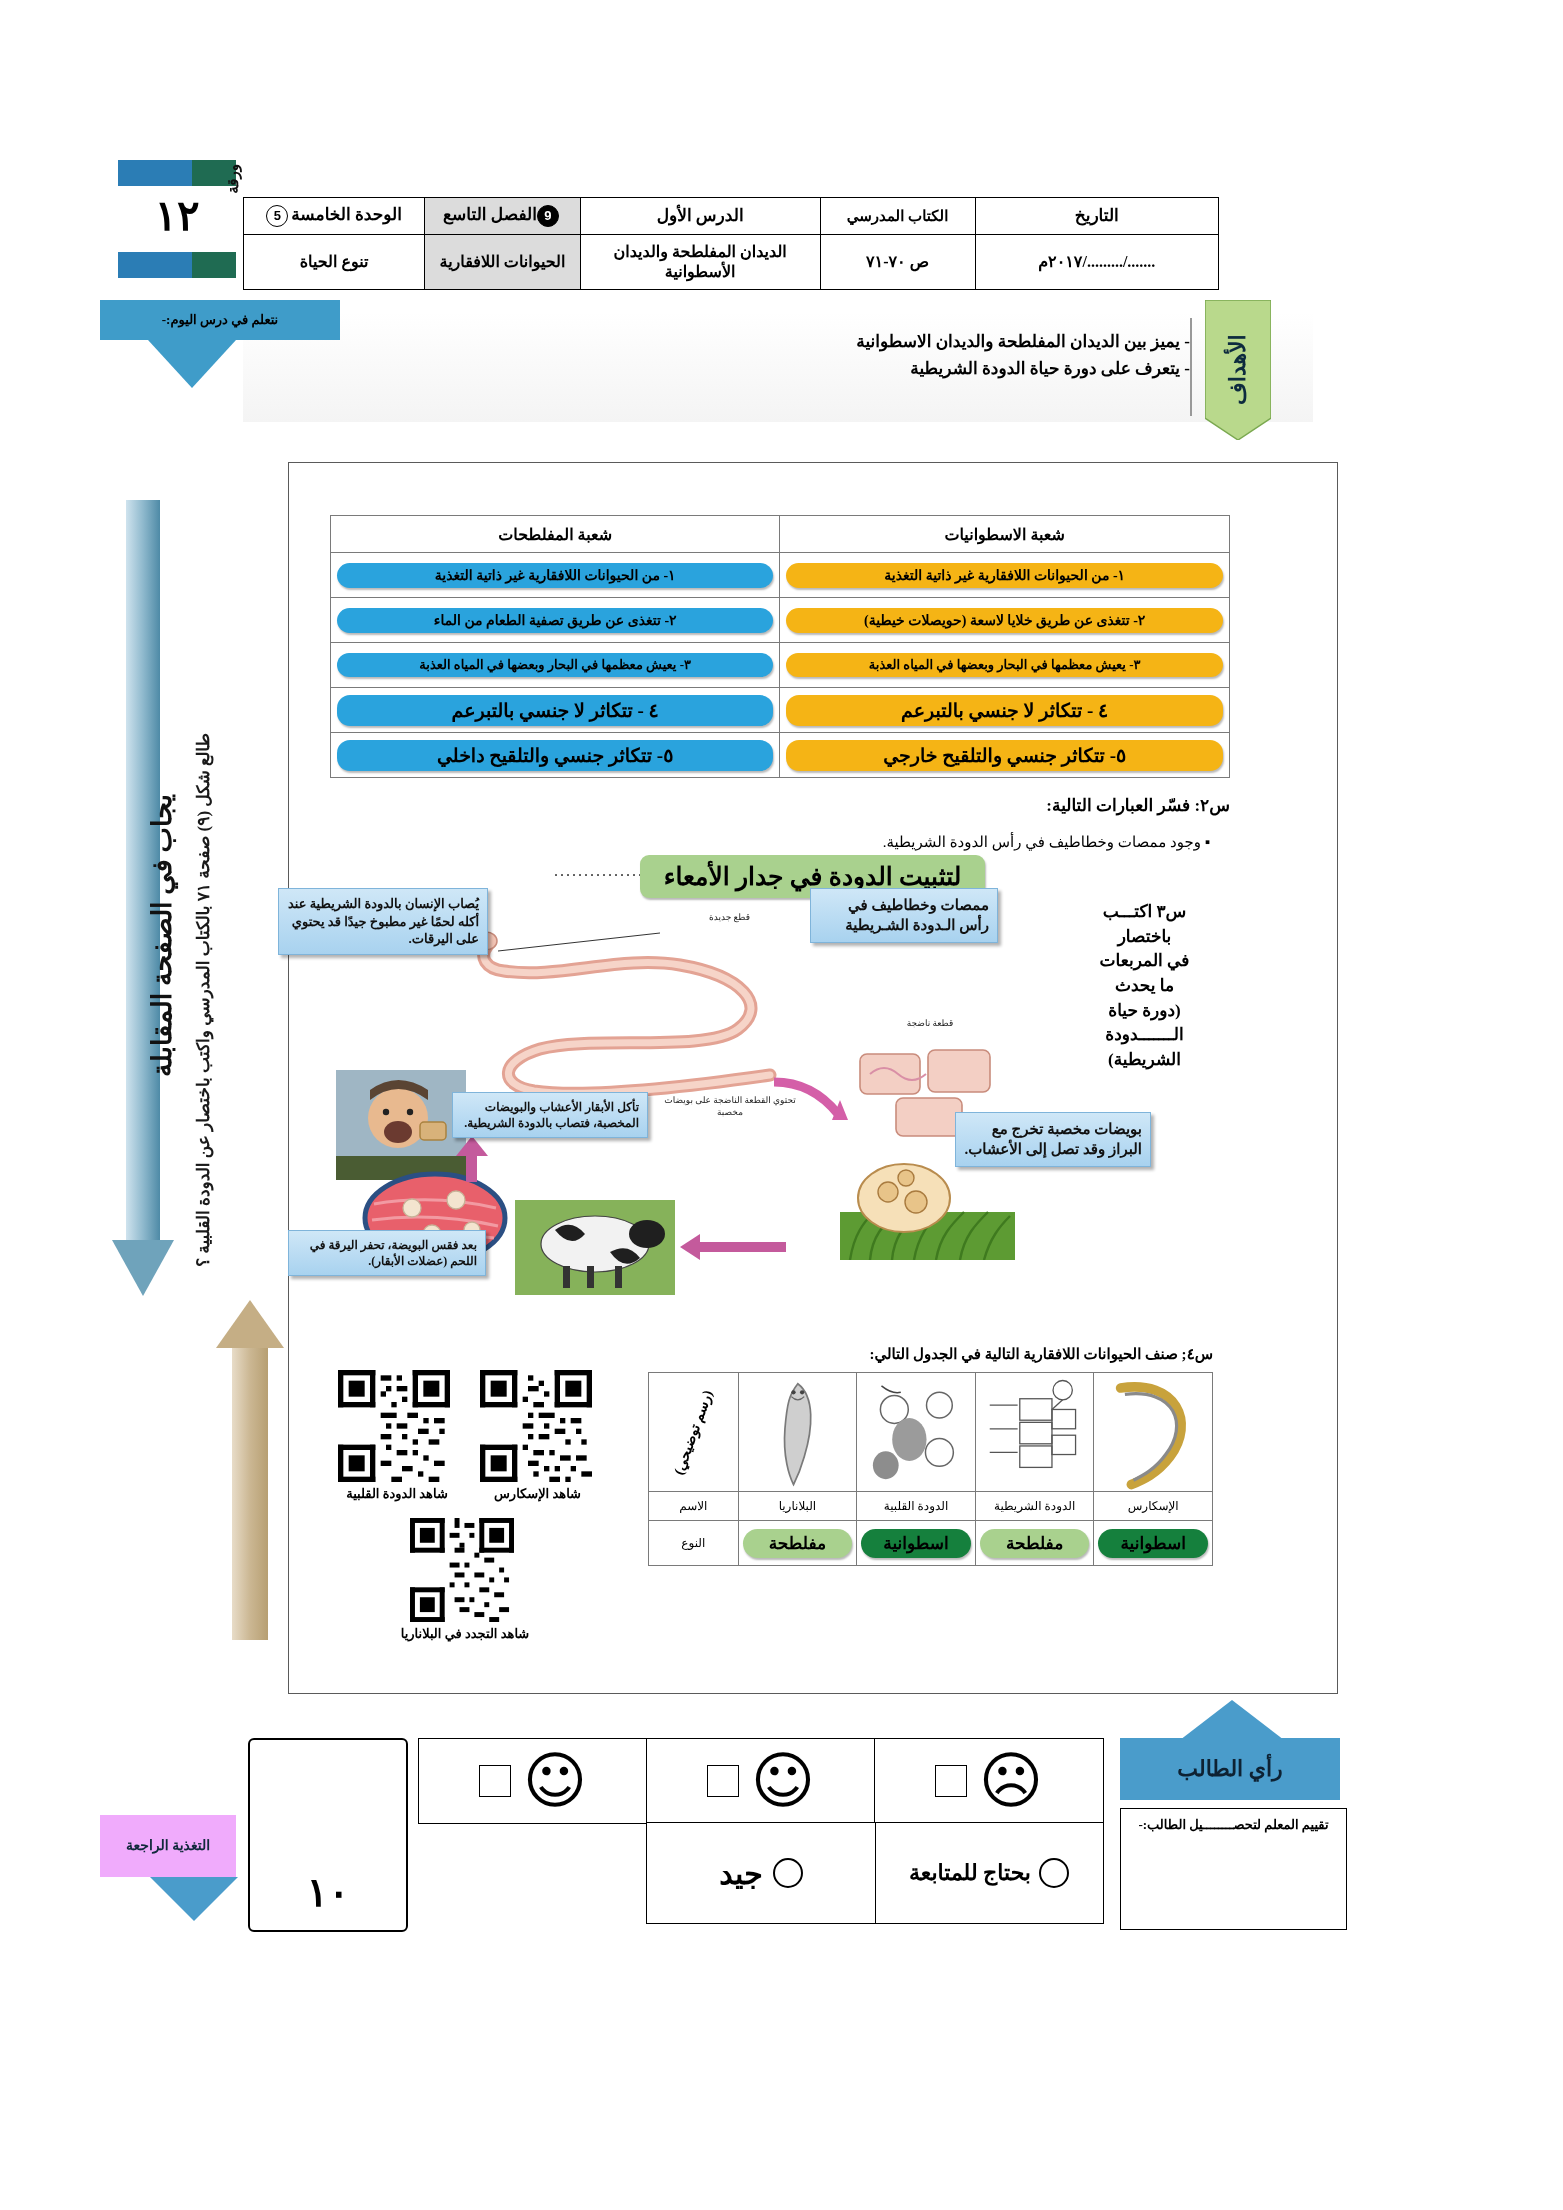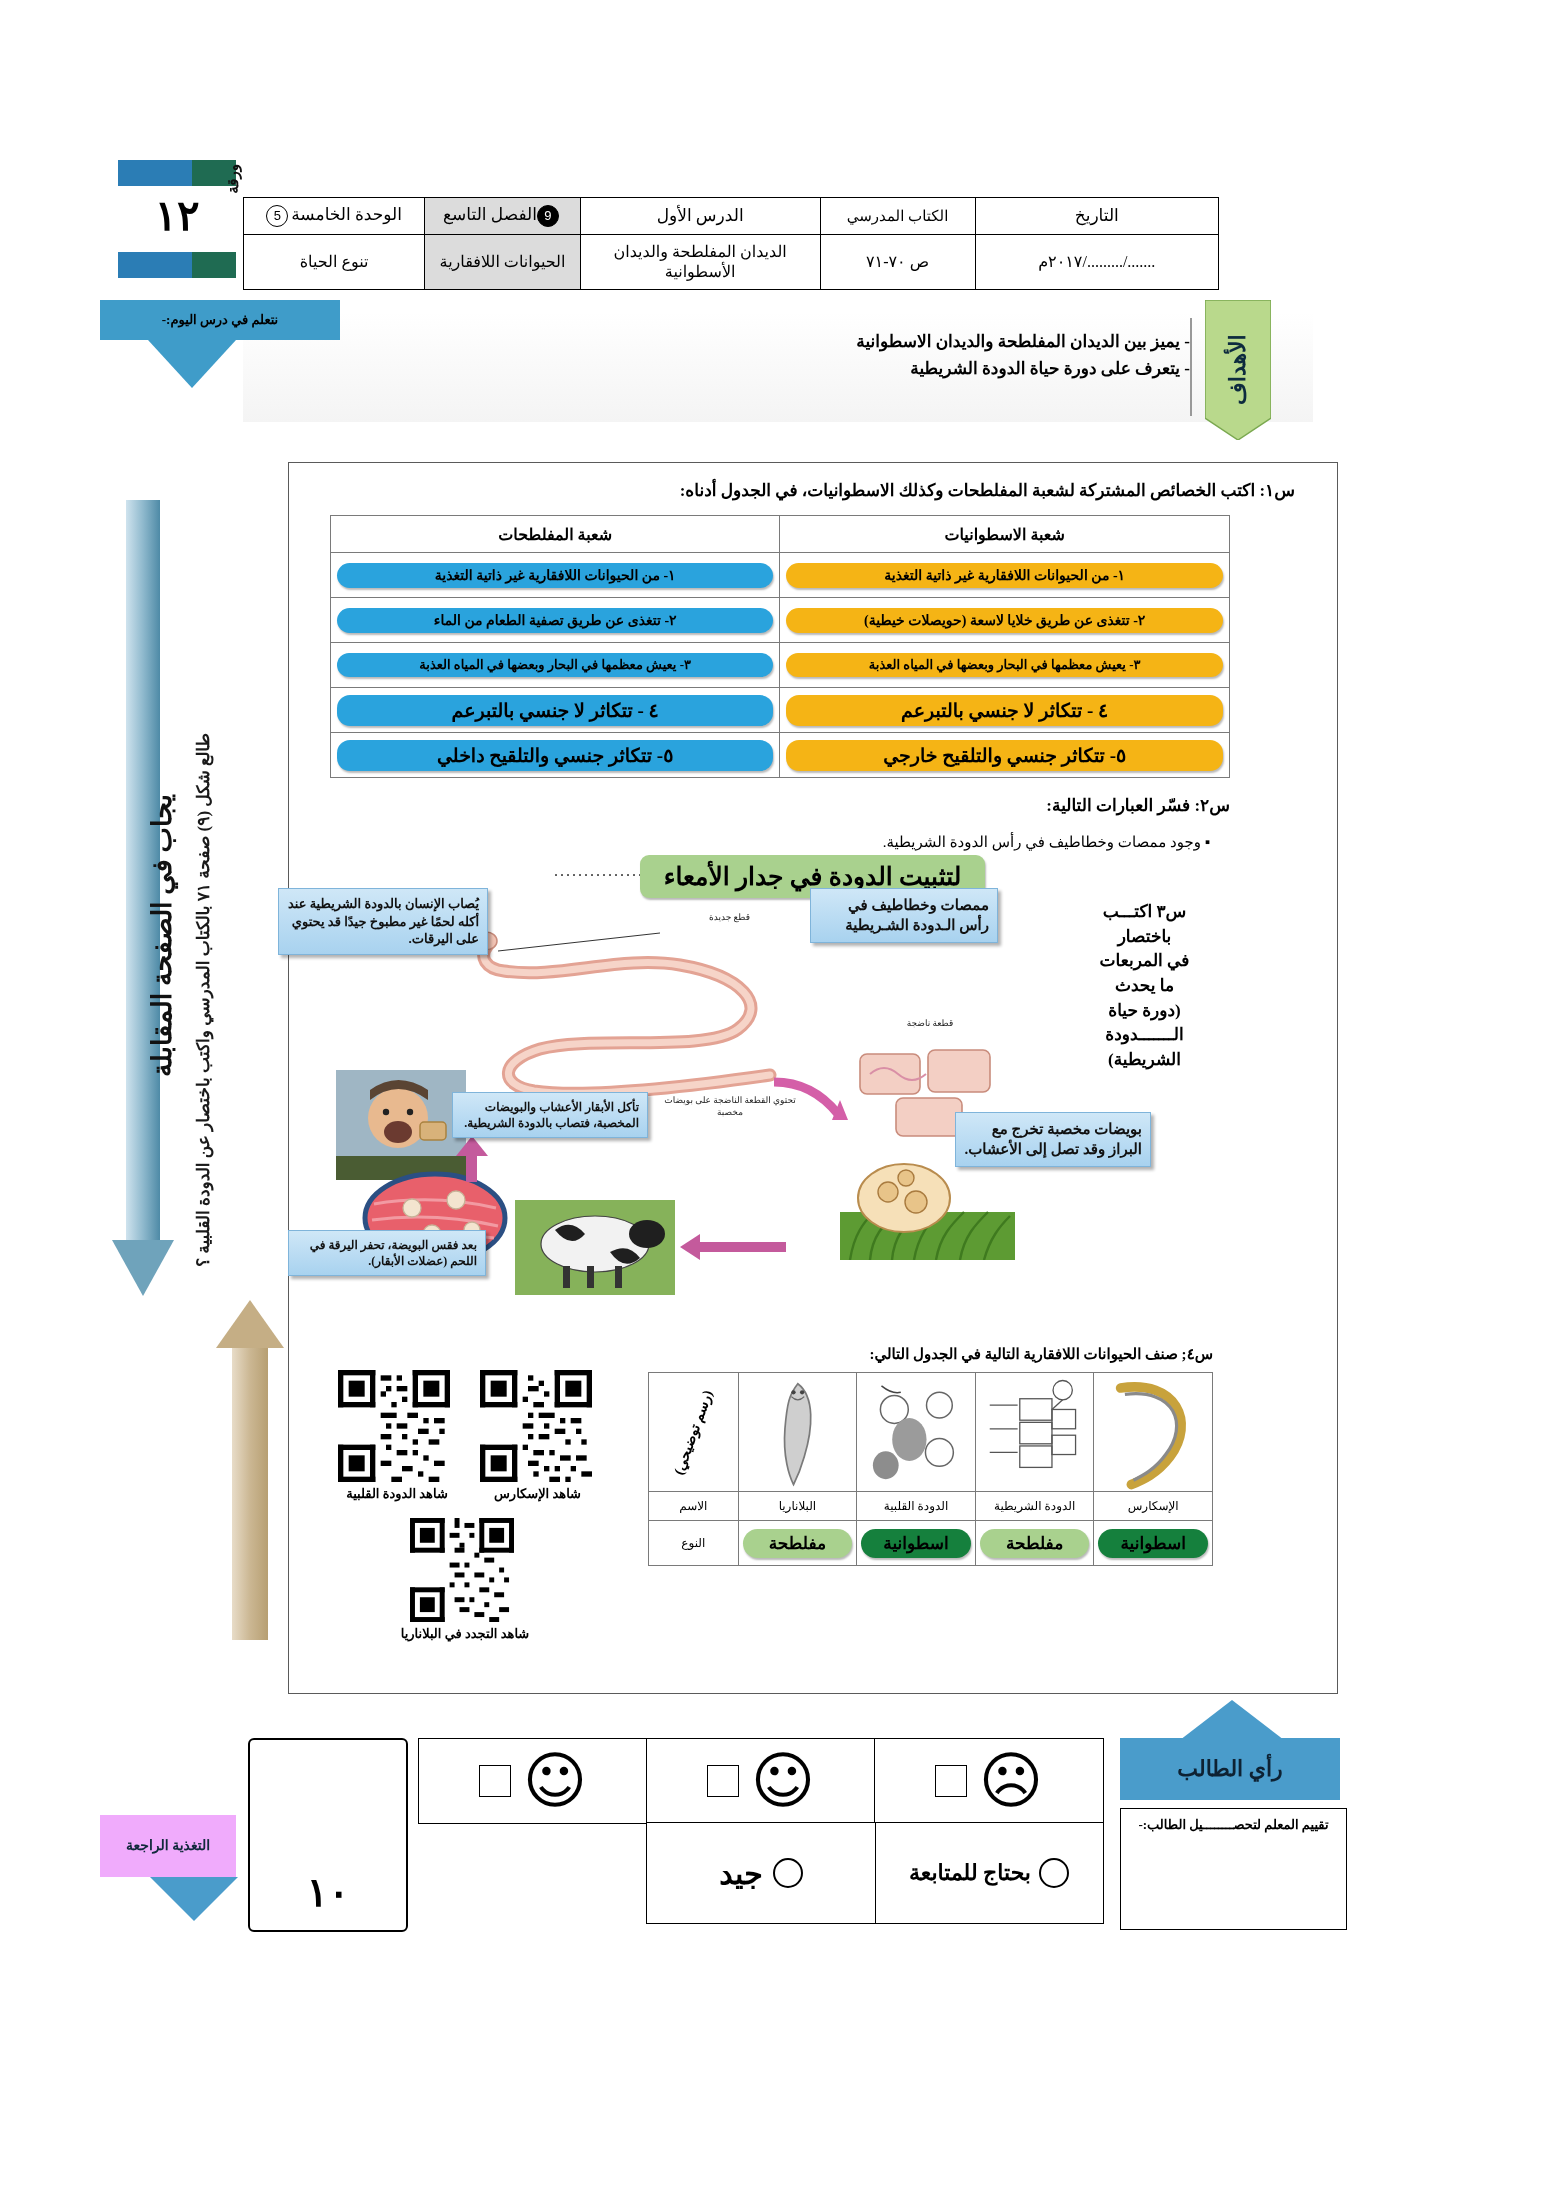--- a/index.html
+++ b/index.html
@@ -43,21 +43,21 @@
   #todayarrow{
     left:148px;top:340px;width:0;height:0;
     border-left:44px solid transparent;border-right:44px solid transparent;
     border-top:48px solid #3f9cc9;z-index:25;
   }
 
   
   #hdr{left:243px;top:197px;width:976px;border-collapse:collapse;}
   #hdr td{
     border:1.6px solid #000;text-align:center;vertical-align:middle;
-    font-weight:normal;padding:3px 4px;line-height:1.22;
+    font-weight:bold;padding:3px 4px;line-height:1.22;
   }
   #hdr .r1 td{height:30px;font-size:17px;}
   #hdr .r2 td{height:48px;font-size:16px;}
   #hdr .shade{background:#dcdcdc;}
   .circnum{
     display:inline-block;width:20px;height:20px;line-height:20px;
     border:1.7px solid #000;border-radius:50%;font-size:13px;text-align:center;
     vertical-align:middle;margin-right:3px;font-family:"Liberation Sans",sans-serif;
   }
   .circnum.filled{background:#000;color:#fff;border-color:#000;}
@@ -257,21 +257,20 @@
   <div class="abs" id="bar2tip"></div>
   <div class="abs" id="sidenote">
     <div class="t">طالع شكل (٩) صفحة ٧١ بالكتاب المدرسي واكتب باختصار عن الدودة القلبية ؟</div>
   </div>
   <div class="abs" id="sidenote2">
     <div class="t">يجاب في الصفحة المقابلة</div>
   </div>
 
   <div class="abs" id="frame"></div>
 
-  <div class="abs" id="q1">س١: اكتب الخصائص المشتركة لشعبة المفلطحات وكذلك الاسطوانيات، في الجدول أدناه:</div>
   <table class="abs" id="t1">
     <tbody>
         <tr>
       <th style="width:450px">شعبة الاسطوانيات</th>
       <th style="width:450px">شعبة المفلطحات</th>
     </tr>
     <tr>
       <td>
             <span class="pill orange small">١- من الحيوانات اللافقارية غير ذاتية التغذية</span>
           </td>

